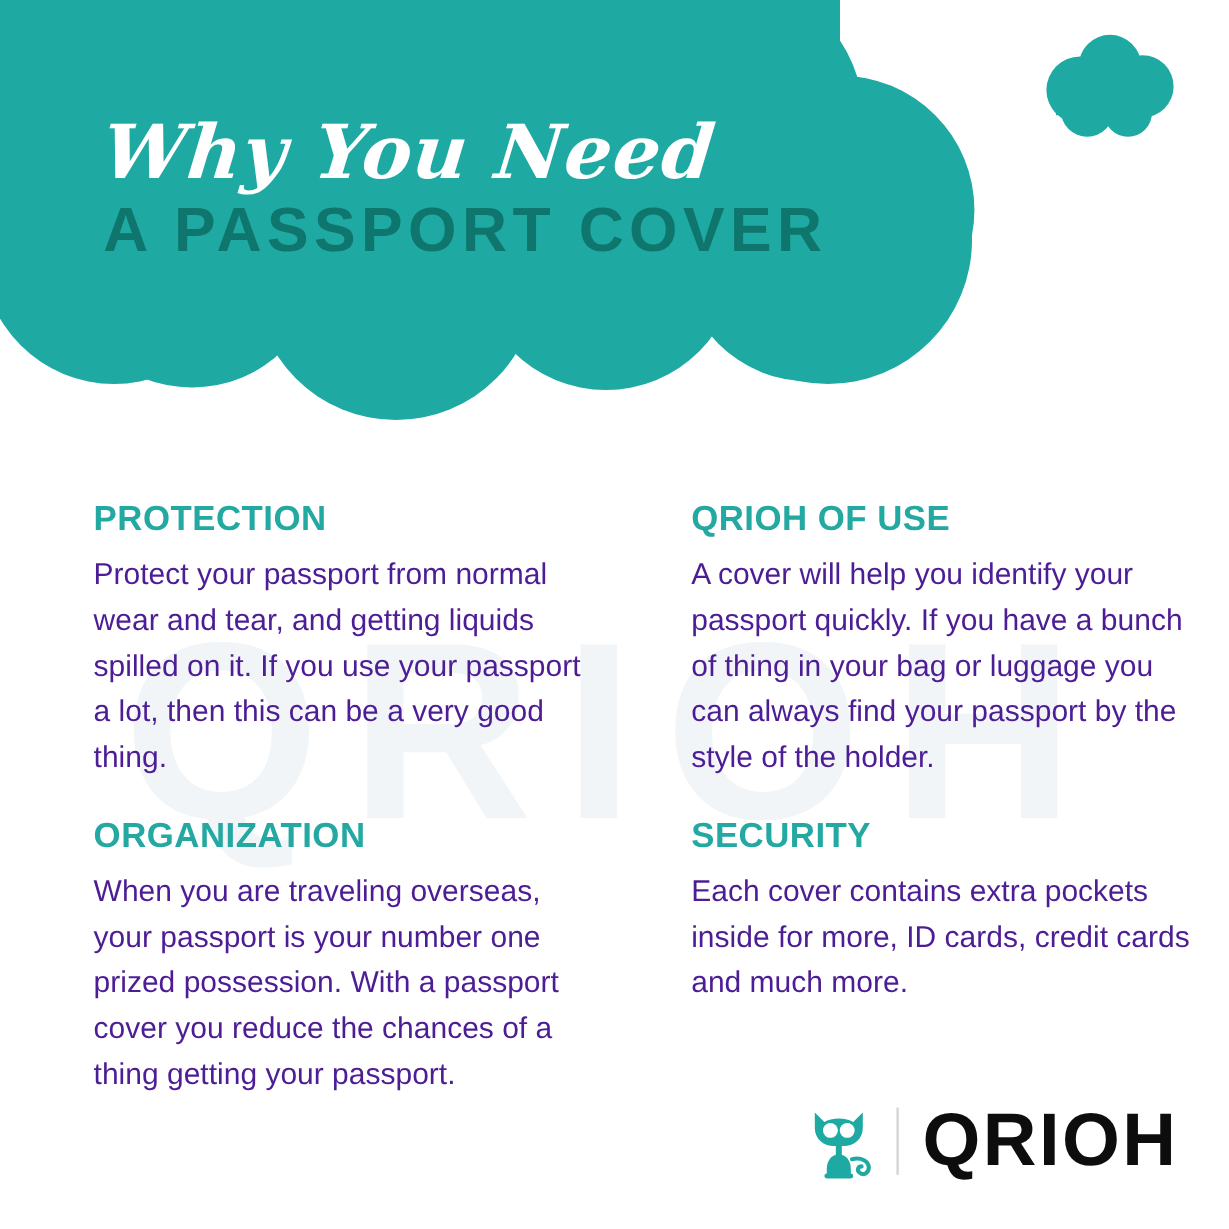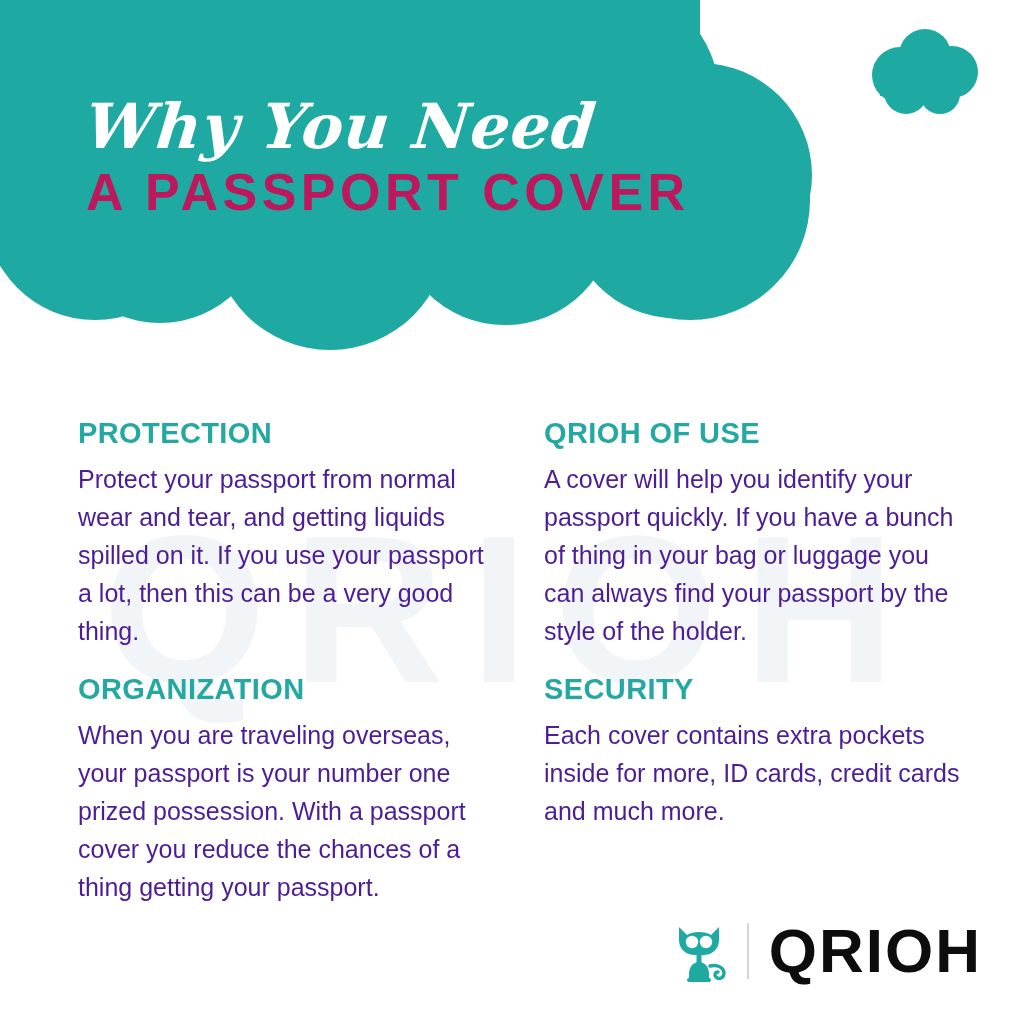--- a/index.html
+++ b/index.html
@@ -52,21 +52,21 @@
     transform: skewX(-6deg);
     transform-origin: left center;
     margin: 0 0 6px 0;
     white-space: nowrap;
   }
   .title-main {
     font-family: "Liberation Sans", sans-serif;
     font-weight: 700;
     font-size: 52px;
     line-height: 1.08;
-    color: #be185d;
+    color: #0f766e;
     letter-spacing: 4.5px;
     margin: 0;
     white-space: nowrap;
   }
 
   
   .watermark {
     position: absolute;
     left: 0;
     top: 505px;
@@ -90,20 +90,21 @@
     top: 418px;
     width: 1024px;
     z-index: 2;
     display: grid;
     grid-template-columns: 466px 466px;
     grid-template-rows: auto auto;
     column-gap: 0px;
     row-gap: 24px;
     padding-left: 78px;
     box-sizing: border-box;
+    gap: 32px;
   }
   .feature { width: 430px; }
   .feature-title {
     font-family: "Liberation Sans", sans-serif;
     font-weight: 700;
     font-size: 29px;
     letter-spacing: 0.4px;
     color: #24a8a2;
     margin: 0 0 10px 0;
     line-height: 1.1;

